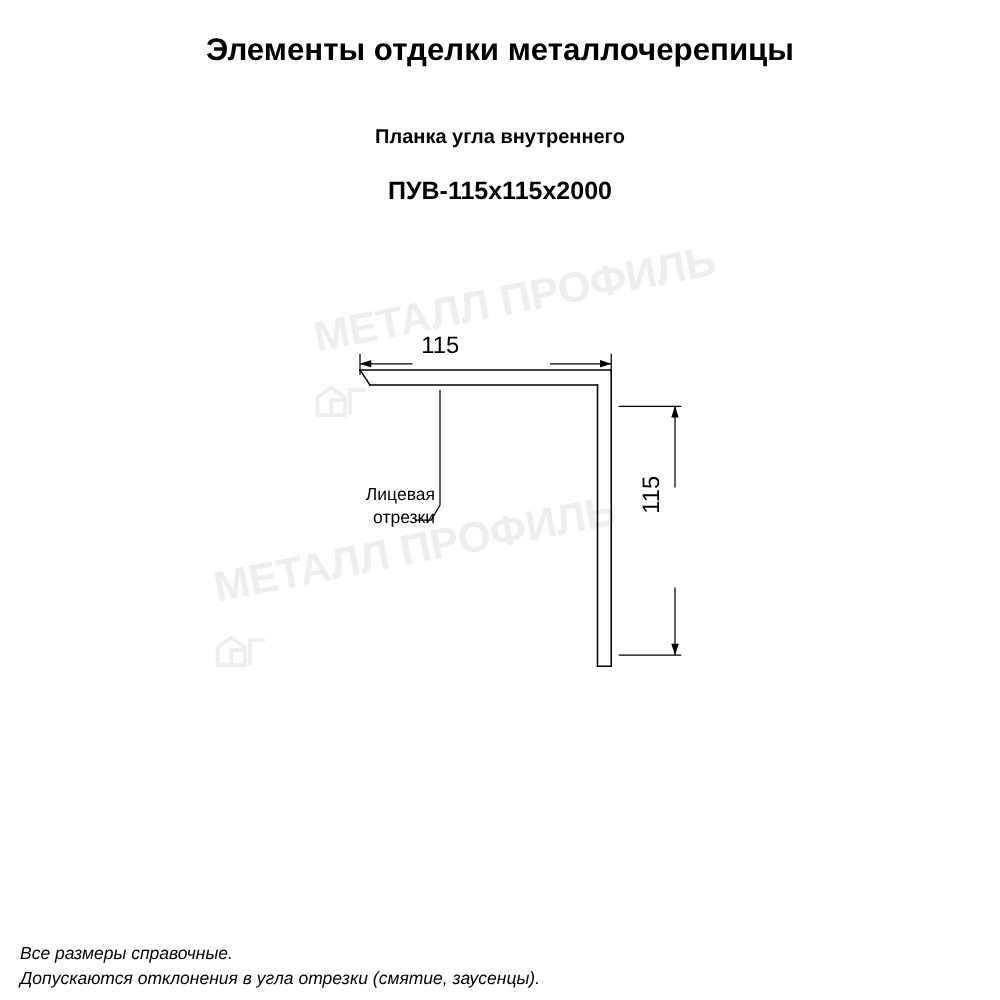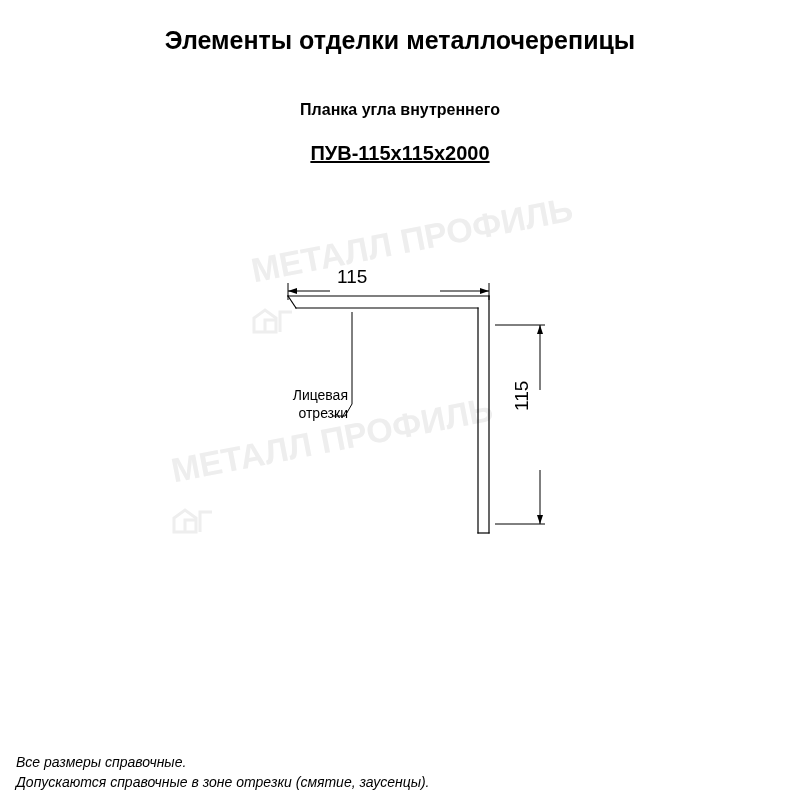--- a/index.html
+++ b/index.html
@@ -43,21 +43,20 @@
     font-weight: bold;
   }
   .title-code {
     position: absolute;
     top: 142px;
     left: 0;
     width: 800px;
     text-align: center;
     font-size: 20px;
     font-weight: bold;
-    text-decoration: underline;
   }
 
   
   .drawing {
     position: absolute;
     left: 0;
     top: 0;
     width: 800px;
     height: 800px;
     pointer-events: none;
@@ -196,16 +195,16 @@
 
   <div class="dim-label dim-top">115</div>
   <div class="dim-label dim-right">115</div>
   <div class="face-label">
     <div>Лицевая</div>
     <div>отрезки</div>
   </div>
 
   <div class="footer">
     <div>Все размеры справочные.</div>
-    <div>Допускаются справочные в зоне отрезки (смятие, заусенцы).</div>
+    <div>Допускаются отклонения в угла отрезки (смятие, заусенцы).</div>
   </div>
 
 </div>
 
 </body></html>

